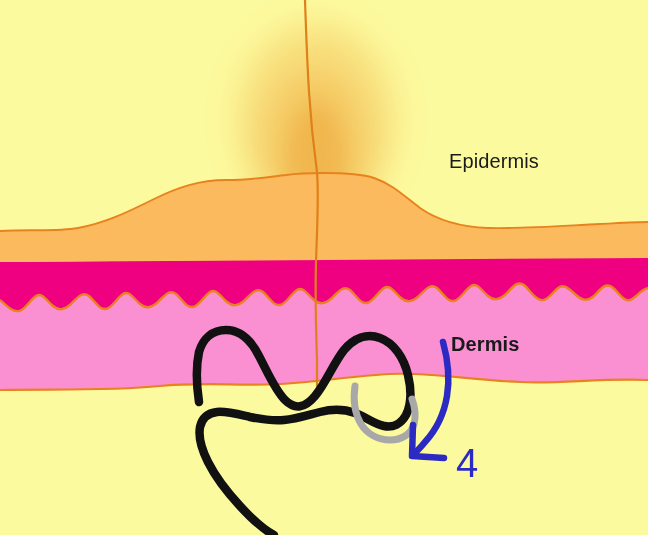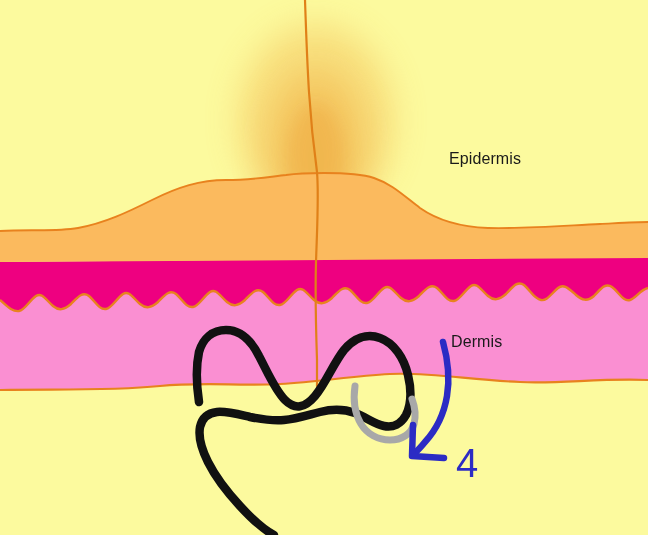--- a/index.html
+++ b/index.html
@@ -19,27 +19,27 @@
     position: absolute;
     left: 0;
     top: 0;
     width: 648px;
     height: 535px;
     display: block;
   }
   .label {
     position: absolute;
     color: #1a1a1a;
-    font-size: 16px;
+    font-size: 20px;
     font-family: "Liberation Sans", sans-serif;
     white-space: nowrap;
     letter-spacing: 0.1px;
   }
   #label-epidermis { left: 449px; top: 150px; }
-  #label-dermis    { left: 451px; top: 333px; }
+  #label-dermis    { left: 451px; top: 333px; font-weight: bold; }
   #label-subq      { left: 447px; top: 414px; }
   #annot-number {
     position: absolute;
     left: 456px;
     top: 443px;
     color: #2b2bc4;
     font-size: 40px;
     font-family: "Liberation Sans", sans-serif;
     line-height: 1;
   }

